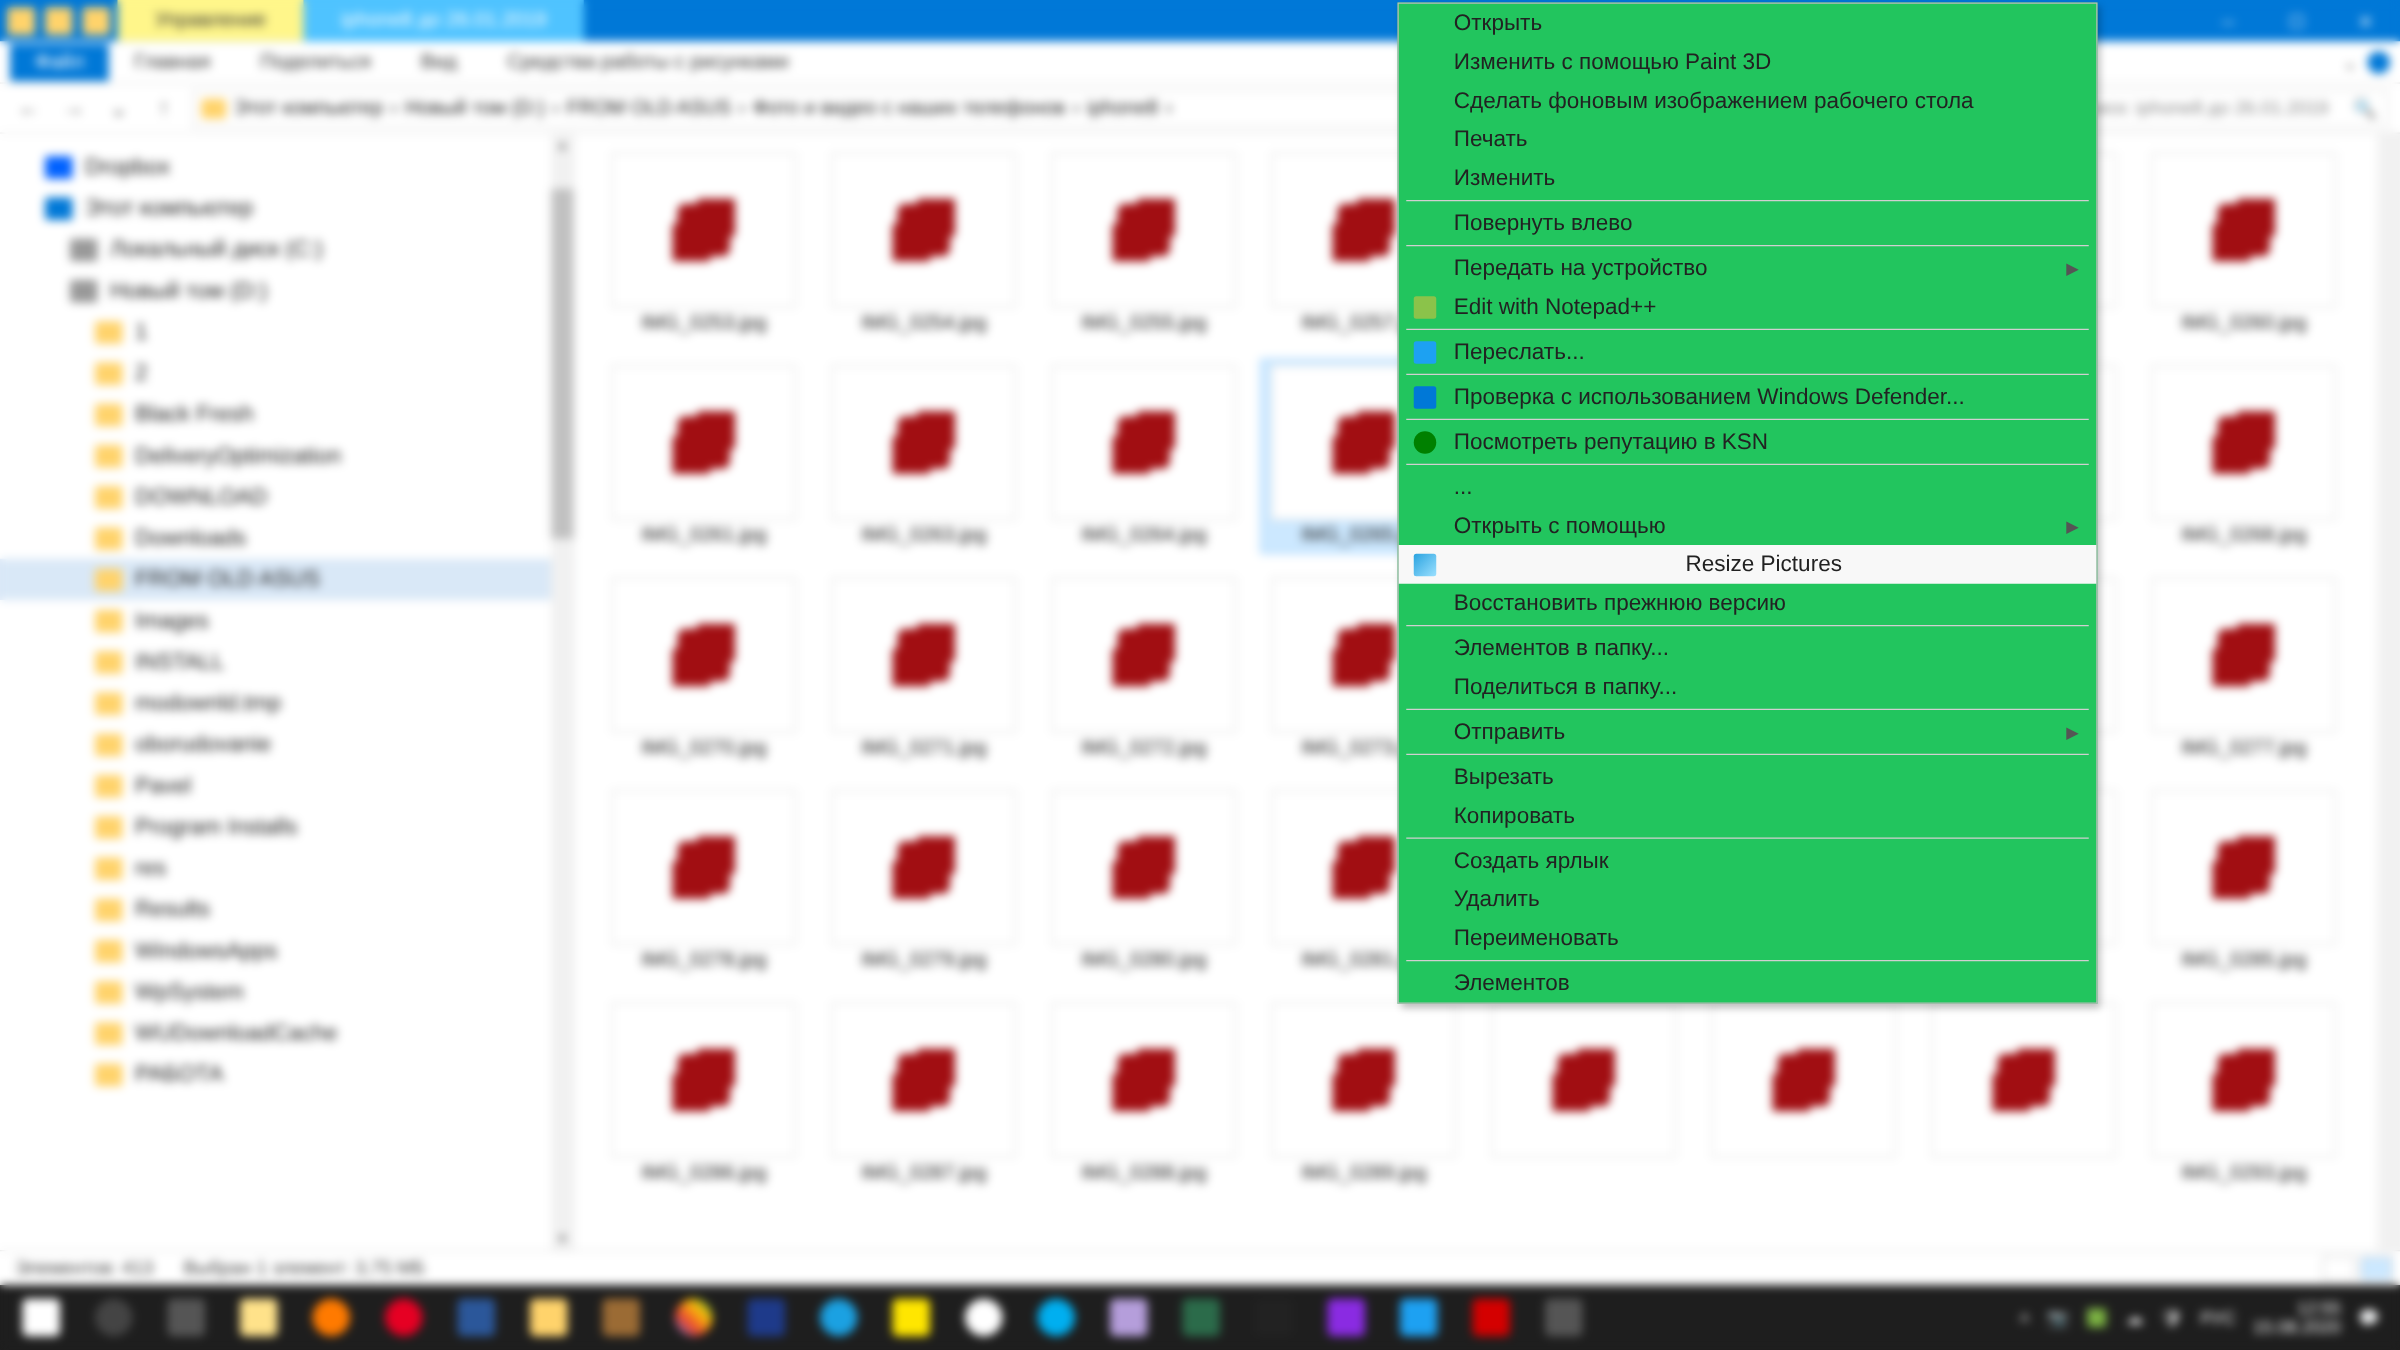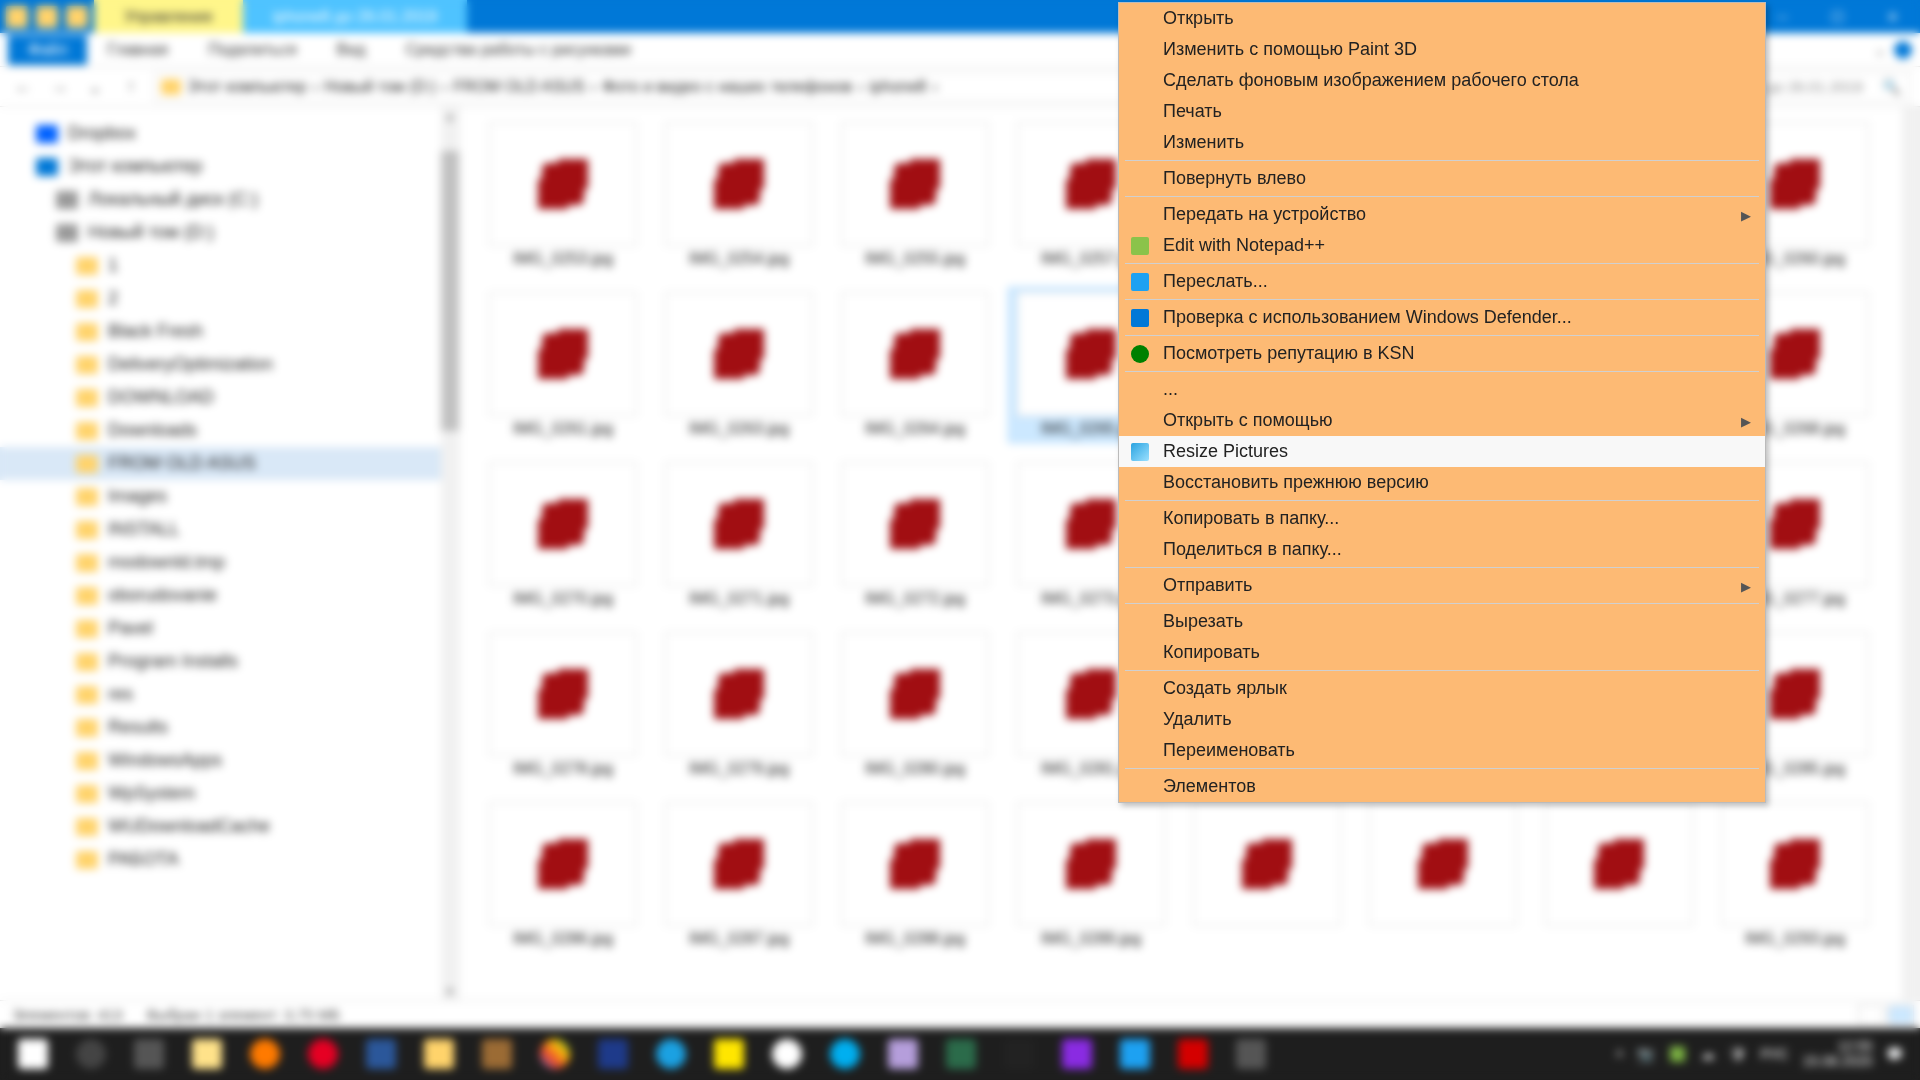--- a/index.html
+++ b/index.html
@@ -50,42 +50,42 @@
 .file-grid { display: grid; grid-template-columns: repeat(8, 166px); gap: 14px 10px; }
 .file-item { display: flex; flex-direction: column; align-items: center; padding: 4px; border: 1px solid transparent; }
 .file-item.selected { background: #cce8ff; border-color: #99d1ff; }
 .file-item .thumb { width: 148px; height: 124px; background: #fff; border: 1px solid #ddd; display: flex; align-items: center; justify-content: center; }
 .file-item .puzzle { width: 58px; height: 58px; position: relative; }
 .file-item .puzzle::before { content: ""; position: absolute; inset: 8px; background: #a10e12; border-radius: 6px; box-shadow: 10px -10px 0 -6px #a10e12, -10px 10px 0 -6px #a10e12; }
 .file-item .fname { font-size: 16px; color: #222; margin-top: 4px; text-align: center; }
 .file-scroll { position: absolute; right: 0; top: 0; width: 18px; height: 100%; background: #f1f1f1; }
 
 
-.context-menu { position: absolute; left: 1118px; top: 2px; width: 648px; background: #fdba74; border: 1px solid #bbb; box-shadow: 3px 3px 6px rgba(0,0,0,.25); z-index: 50; font-size: 18px; }
+.context-menu { position: absolute; left: 1118px; top: 2px; width: 560px; background: #22c55e; border: 1px solid #bbb; box-shadow: 3px 3px 6px rgba(0,0,0,.25); z-index: 50; font-size: 18px; }
 .context-menu .mi { padding: 5px 18px 5px 44px; color: #222; position: relative; }
 .context-menu .sep { height: 1px; background: #d0d0d0; margin: 2px 6px; }
 .context-menu .mi .arrowR { position: absolute; right: 14px; top: 50%; transform: translateY(-50%); font-size: 13px; color: #555; }
 .context-menu .mi .mic { position: absolute; left: 12px; top: 50%; transform: translateY(-50%); width: 18px; height: 18px; border-radius: 2px; }
 
 
 .status-bar { height: 28px; background: #fff; border-top: 1px solid #e0e0e0; display: flex; align-items: center; padding: 0 12px; font-size: 15px; color: #444; gap: 24px; position: relative; }
 .status-bar .viewbtns { position: absolute; right: 6px; display: flex; gap: 4px; }
 .status-bar .viewbtns span { width: 26px; height: 20px; border: 1px solid #ccc; }
 .status-bar .viewbtns span.active { background: #cce8ff; }
 
 
 .taskbar { height: 52px; background: #1e1e1e; display: flex; align-items: center; padding: 0 6px; gap: 4px; }
 .taskbar .tb { width: 54px; height: 44px; display: flex; align-items: center; justify-content: center; }
 .taskbar .tb .ico { width: 30px; height: 30px; border-radius: 4px; }
 .taskbar .tray { margin-left: auto; display: flex; align-items: center; gap: 14px; color: #fff; font-size: 14px; padding-right: 10px; }
 .taskbar .tray .clk { text-align: right; line-height: 1.1; }
 
 
 .blur-layer { position: absolute; inset: 0; backdrop-filter: blur(4px); z-index: 40; pointer-events: none; }
-.sharp { z-index: 70; position: relative; filter: none; }
+.sharp { z-index: 70; position: relative; filter: none; text-align: center; }
 .context-menu .mi.sharp { background: #f8f8f8; }
 </style>
 </head>
 <body>
 
 <div class="title-bar">
   <div class="folder-icons">
     <i></i>
       <i></i>
       <i></i>
@@ -597,21 +597,21 @@
   <div class="sep"></div>
   <div class="mi"><span class="mic" style="background:#0078d7"></span><span>Проверка с использованием Windows Defender...</span></div>
   <div class="sep"></div>
   <div class="mi"><span class="mic" style="background:#008000;border-radius:50%"></span><span>Посмотреть репутацию в KSN</span></div>
   <div class="sep"></div>
   <div class="mi">...</div>
   <div class="mi"><span>Открыть с помощью</span><span class="arrowR">▶</span></div>
   <div class="mi sharp"><span class="mic" style="background:linear-gradient(135deg,#2aa3e0,#9be0ff)"></span><span>Resize Pictures</span></div>
   <div class="mi">Восстановить прежнюю версию</div>
   <div class="sep"></div>
-  <div class="mi">Копировать в папку...</div>
+  <div class="mi">Элементов в папку...</div>
   <div class="mi">Поделиться в папку...</div>
   <div class="sep"></div>
   <div class="mi"><span>Отправить</span><span class="arrowR">▶</span></div>
   <div class="sep"></div>
   <div class="mi">Вырезать</div>
   <div class="mi">Копировать</div>
   <div class="sep"></div>
   <div class="mi">Создать ярлык</div>
   <div class="mi">Удалить</div>
   <div class="mi">Переименовать</div>

